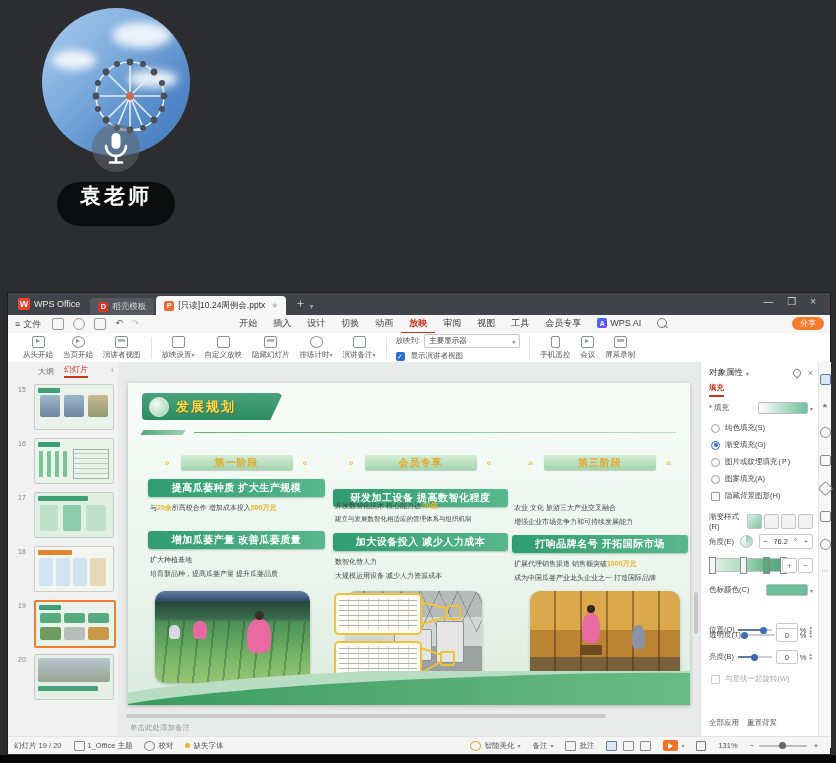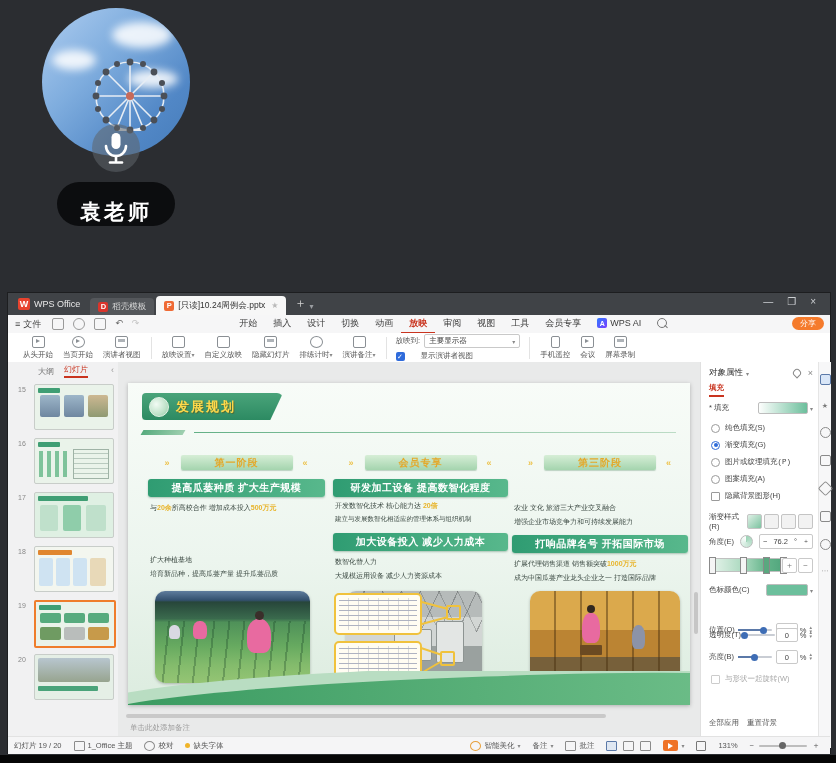--- a/index.html
+++ b/index.html
@@ -5,21 +5,21 @@
   html,body{margin:0;padding:0;background:#2b2d31;width:836px;height:763px;overflow:hidden;
     font-family:"Liberation Sans","DejaVu Sans",sans-serif;-webkit-font-smoothing:antialiased;}
   .abs{position:absolute;}
   
   #avatar{left:42px;top:8px;width:148px;height:148px;border-radius:50%;overflow:hidden;
     background:linear-gradient(135deg,#aecdf0 0%,#7fadde 38%,#5187c6 75%,#467cb9 100%);}
   .cloud{position:absolute;background:rgba(255,255,255,.85);border-radius:50%;filter:blur(4px);}
   #wheel{left:44px;top:40px;}
   #micwrap{left:92px;top:124px;width:48px;height:48px;border-radius:50%;background:rgba(95,100,105,.55);}
   #namepill{left:57px;top:182px;width:118px;height:44px;border-radius:24px;background:#0c0d0f;
-    color:#fff;font-size:21px;font-weight:bold;letter-spacing:3px;display:flex;align-items:flex-end;justify-content:center;}
+    color:#fff;font-size:21px;font-weight:bold;letter-spacing:3px;display:flex;align-items:flex-start;justify-content:center;}
   
   #win{left:8px;top:293px;width:822px;height:460px;background:#fff;box-shadow:0 0 0 1px #1d1e20;}
   
   #tabbar{left:0;top:0;width:822px;height:22px;background:#404347;display:flex;align-items:flex-end;}
   .appbtn{display:flex;align-items:center;gap:4px;height:22px;padding:0 10px;color:#e8e8e8;font-size:9px;}
   .wlogo{width:12px;height:12px;border-radius:2px;background:#e8432e;color:#fff;font-size:9px;font-weight:bold;
     display:flex;align-items:center;justify-content:center;}
   .doctab{display:flex;align-items:center;gap:4px;height:17px;padding:0 8px;margin-right:2px;background:#54575b;
     border-radius:4px 4px 0 0;color:#d8d8d8;font-size:8.5px;max-width:110px;white-space:nowrap;}
   .doctab.active{background:#f7f7f7;color:#333;height:19px;max-width:170px;}
@@ -312,21 +312,21 @@
     </div>
     <div class="rsep"></div>
     <div class="dualcol">
       <div style="display:flex;align-items:center;gap:4px;">
         <span>放映到:</span>
         <span class="drop">
           <span>主要显示器</span>
           <span class="caret">▾</span>
         </span>
       </div>
-      <div style="display:flex;align-items:center;gap:16px;">
+      <div style="display:flex;align-items:center;gap:6px;">
         <span class="chk">✓</span>
         <span>显示演讲者视图</span>
       </div>
     </div>
     <div class="rsep"></div>
     <div class="rbtn">
       <span class="ric" style="width:7px;"></span>
       <span>手机遥控</span>
     </div>
     <div class="rbtn">
@@ -406,31 +406,32 @@
         <div class="col" style="left:20px;">
           <div class="phase">
             <span class="arr" style="left:-16px;">»</span>
             <span>第一阶段</span>
             <span class="arr" style="right:-16px;">«</span>
           </div>
           <div class="pbar" style="top:30px;">提高瓜蒌种质 扩大生产规模</div>
           <div class="pline" style="top:54px;">
             <span>与</span><span class="hl">20余</span><span>所高校合作 增加成本投入</span><span class="hl">500万元</span>
           </div>
+          <div class="pbar" style="top:82px;">增加瓜蒌产量 改善瓜蒌质量</div>
           <div class="pline" style="top:106px;">扩大种植基地</div>
           <div class="pline" style="top:120px;">培育新品种，提高瓜蒌产量 提升瓜蒌品质</div>
         </div>
 
         <div class="col" style="left:205px;width:175px;">
           <div class="phase">
             <span class="arr" style="left:-16px;">»</span>
             <span>会员专享</span>
             <span class="arr" style="right:-16px;">«</span>
           </div>
-          <div class="pbar" style="top:30px;">研发加工设备 提高数智化程度</div>
+          <div class="pbar" style="top:40px;">研发加工设备 提高数智化程度</div>
           <div class="pline" style="top:52px;">
             <span>开发数智化技术 核心能力达</span> <span class="hl">20倍</span>
           </div>
           <div class="pline" style="top:66px;font-size:6.5px;">建立与发展数智化相适应的管理体系与组织机制</div>
           <div class="pbar" style="top:84px;">加大设备投入 减少人力成本</div>
           <div class="pline" style="top:108px;">数智化替人力</div>
           <div class="pline" style="top:122px;">大规模运用设备 减少人力资源成本</div>
         </div>
 
         <div class="col" style="left:384px;width:176px;">

